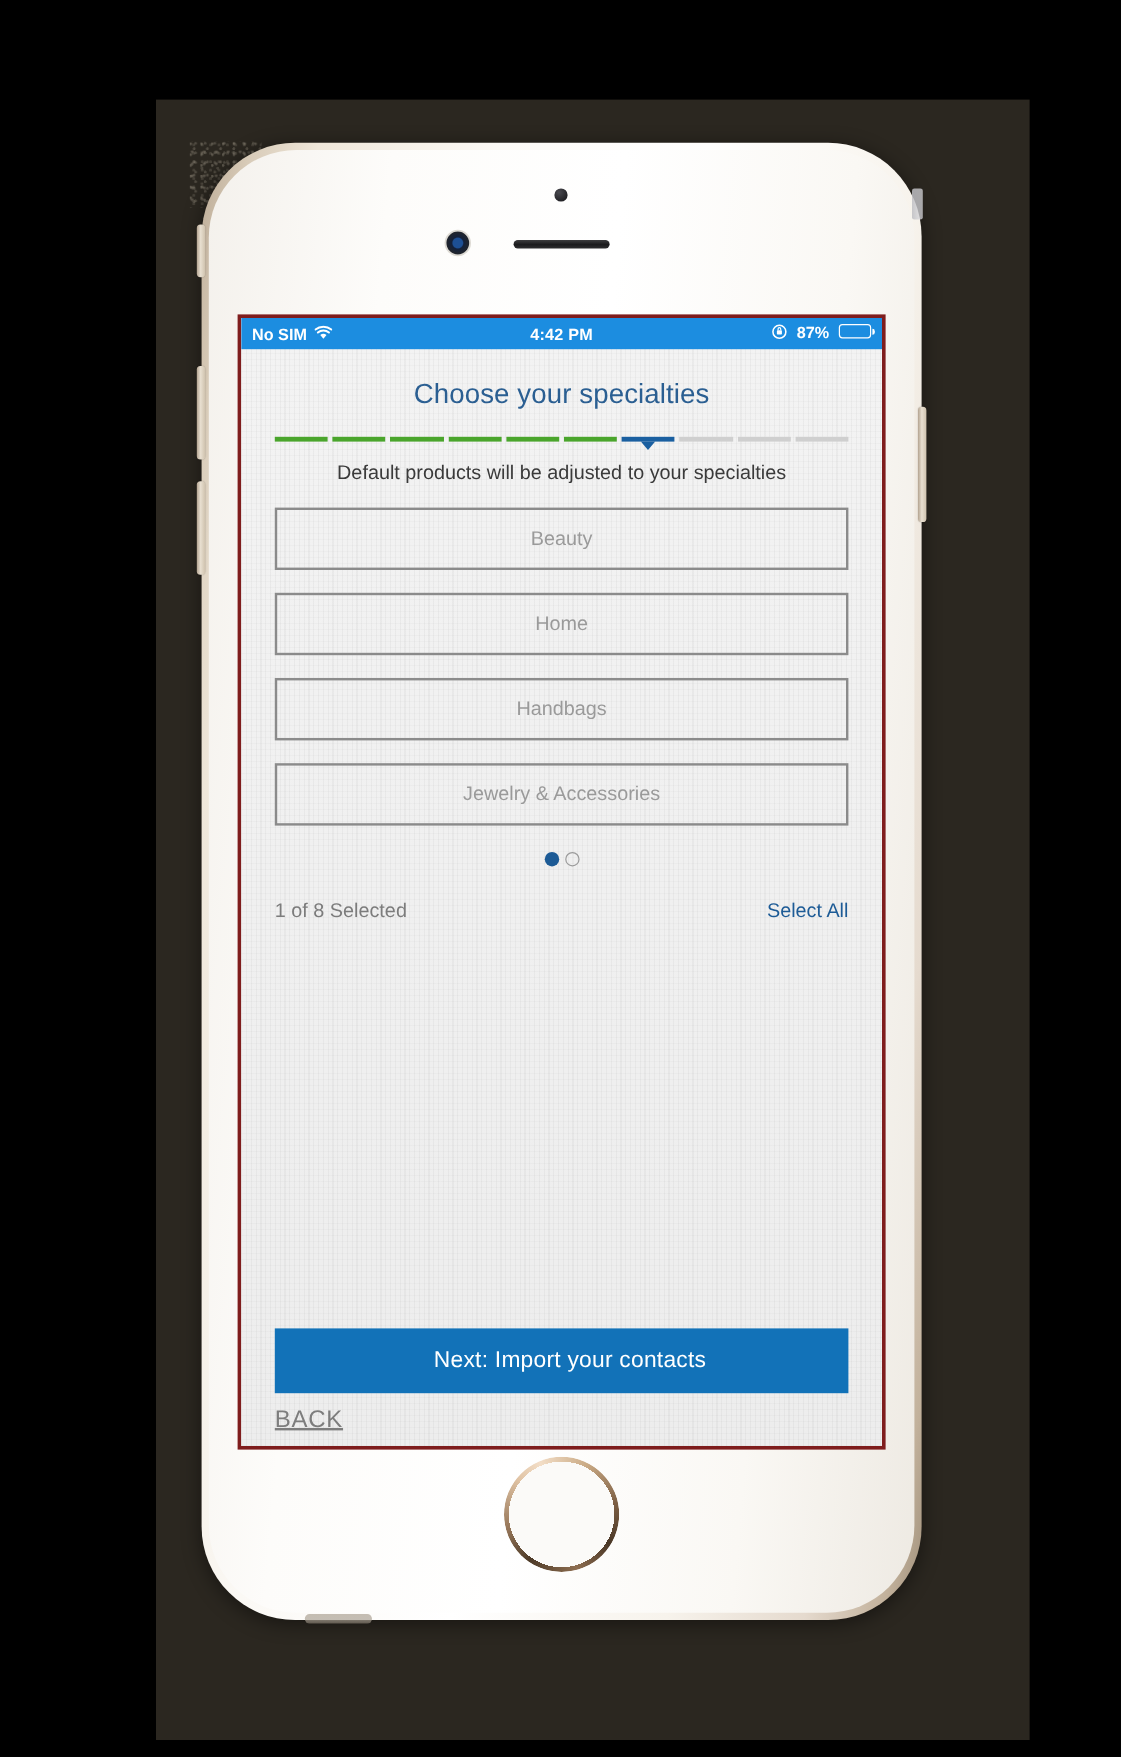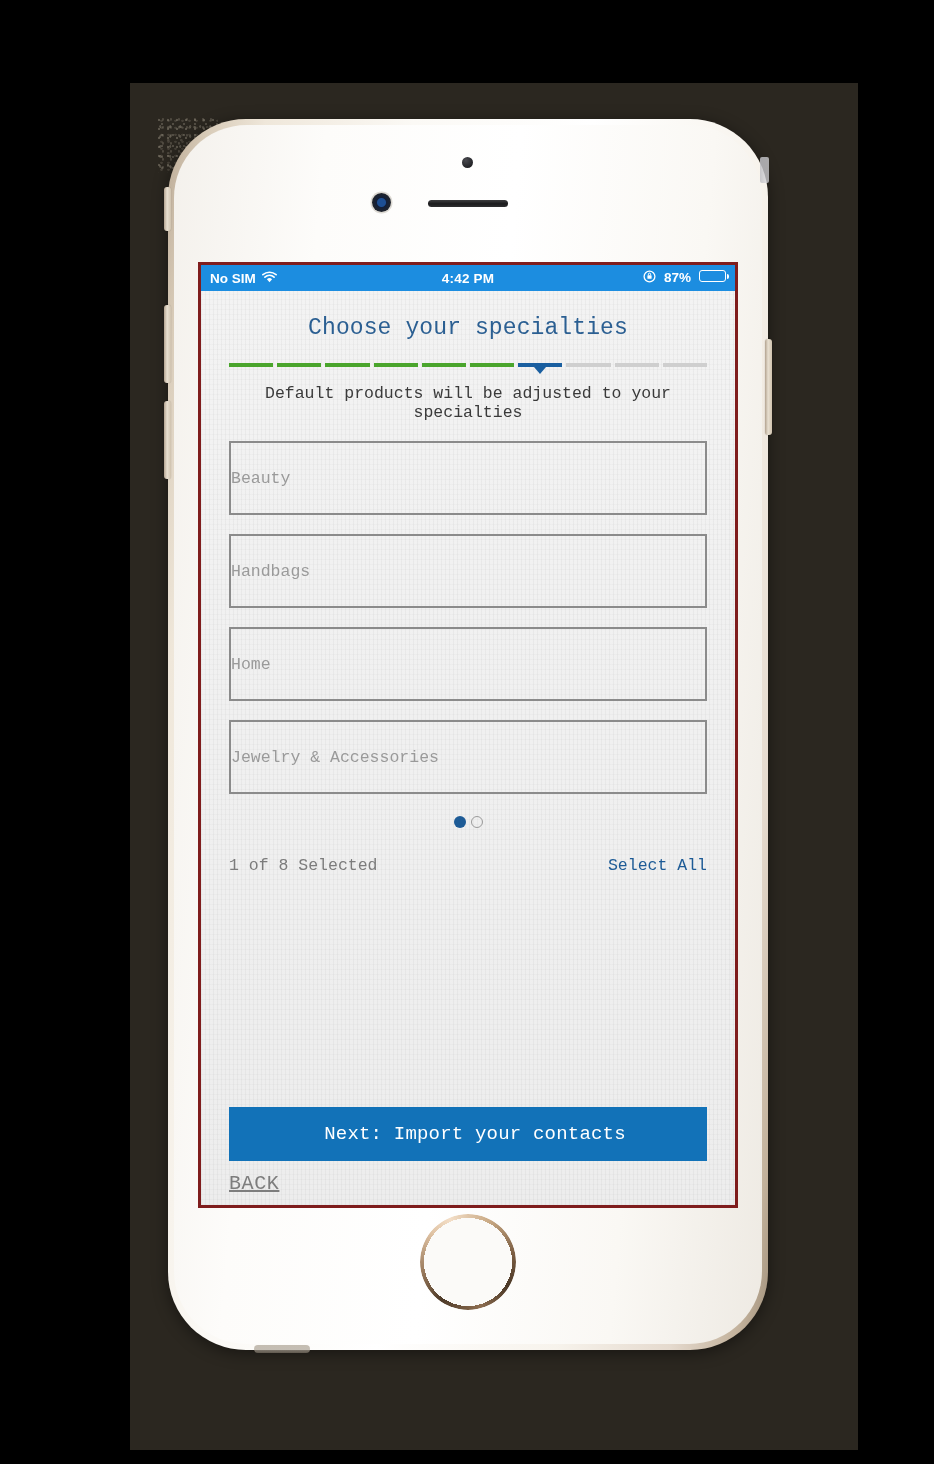--- a/index.html
+++ b/index.html
@@ -206,21 +206,20 @@
   .battery-fill { height: 100%; background: #ffffff; border-radius: 1px; }
 
   
   .app {
     flex: 1 1 auto;
     display: flex;
     flex-direction: column;
     padding: 0 28px;
     box-sizing: border-box;
     min-height: 0;
-    font-family: Liberation Mono, monospace;
   }
   .page-title {
     text-align: center;
     color: #2b5f92;
     font-size: 23px;
     margin: 24px 0 0;
     font-weight: normal;
     letter-spacing: .1px;
   }
 
@@ -259,23 +258,24 @@
     color: #3a3a3a;
     font-size: 16.5px;
     margin: 14px 0 0;
   }
 
   
   .options { margin-top: 19px; }
   .option-card {
     border: 2px solid #8b8b8b;
     background: transparent;
-    height: 74px;
+    height: 52px;
     display: flex;
     align-items: center;
+    justify-content: center;
     margin-bottom: 19px;
     cursor: pointer;
     box-sizing: border-box;
   }
   .option-label {
     color: #9a9a9a;
     font-size: 16.5px;
   }
 
   
@@ -399,24 +399,24 @@
           <span class="step"></span>
         </div>
 
         <p class="subtitle">Default products will be adjusted to your specialties</p>
 
         <div class="options">
           <div class="option-card">
             <span class="option-label">Beauty</span>
           </div>
           <div class="option-card">
-            <span class="option-label">Handbags</span>
+            <span class="option-label">Home</span>
           </div>
           <div class="option-card">
-            <span class="option-label">Home</span>
+            <span class="option-label">Handbags</span>
           </div>
           <div class="option-card">
             <span class="option-label">Jewelry &amp; Accessories</span>
           </div>
         </div>
 
         <div class="pager">
           <span class="dot active"></span>
           <span class="dot inactive"></span>
         </div>

